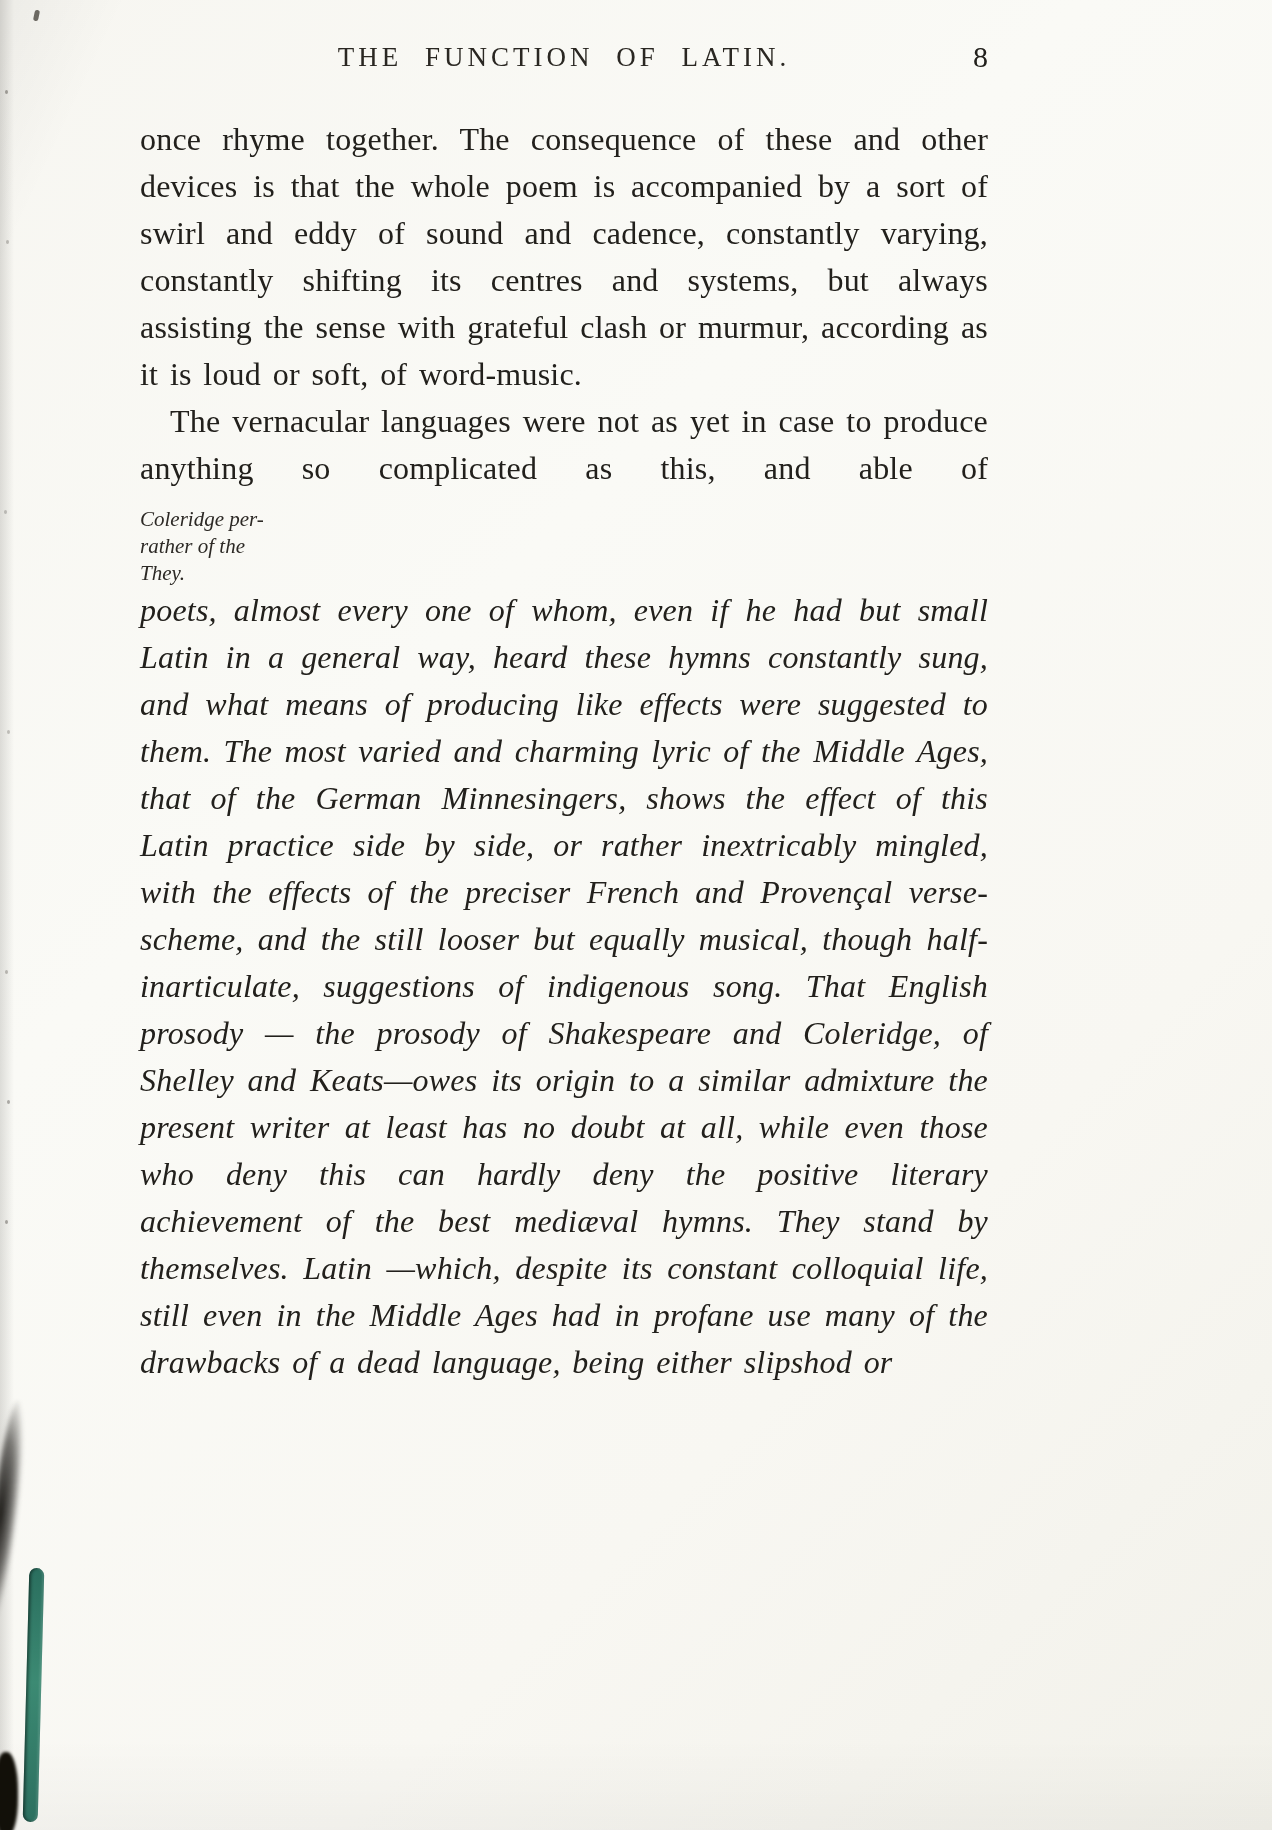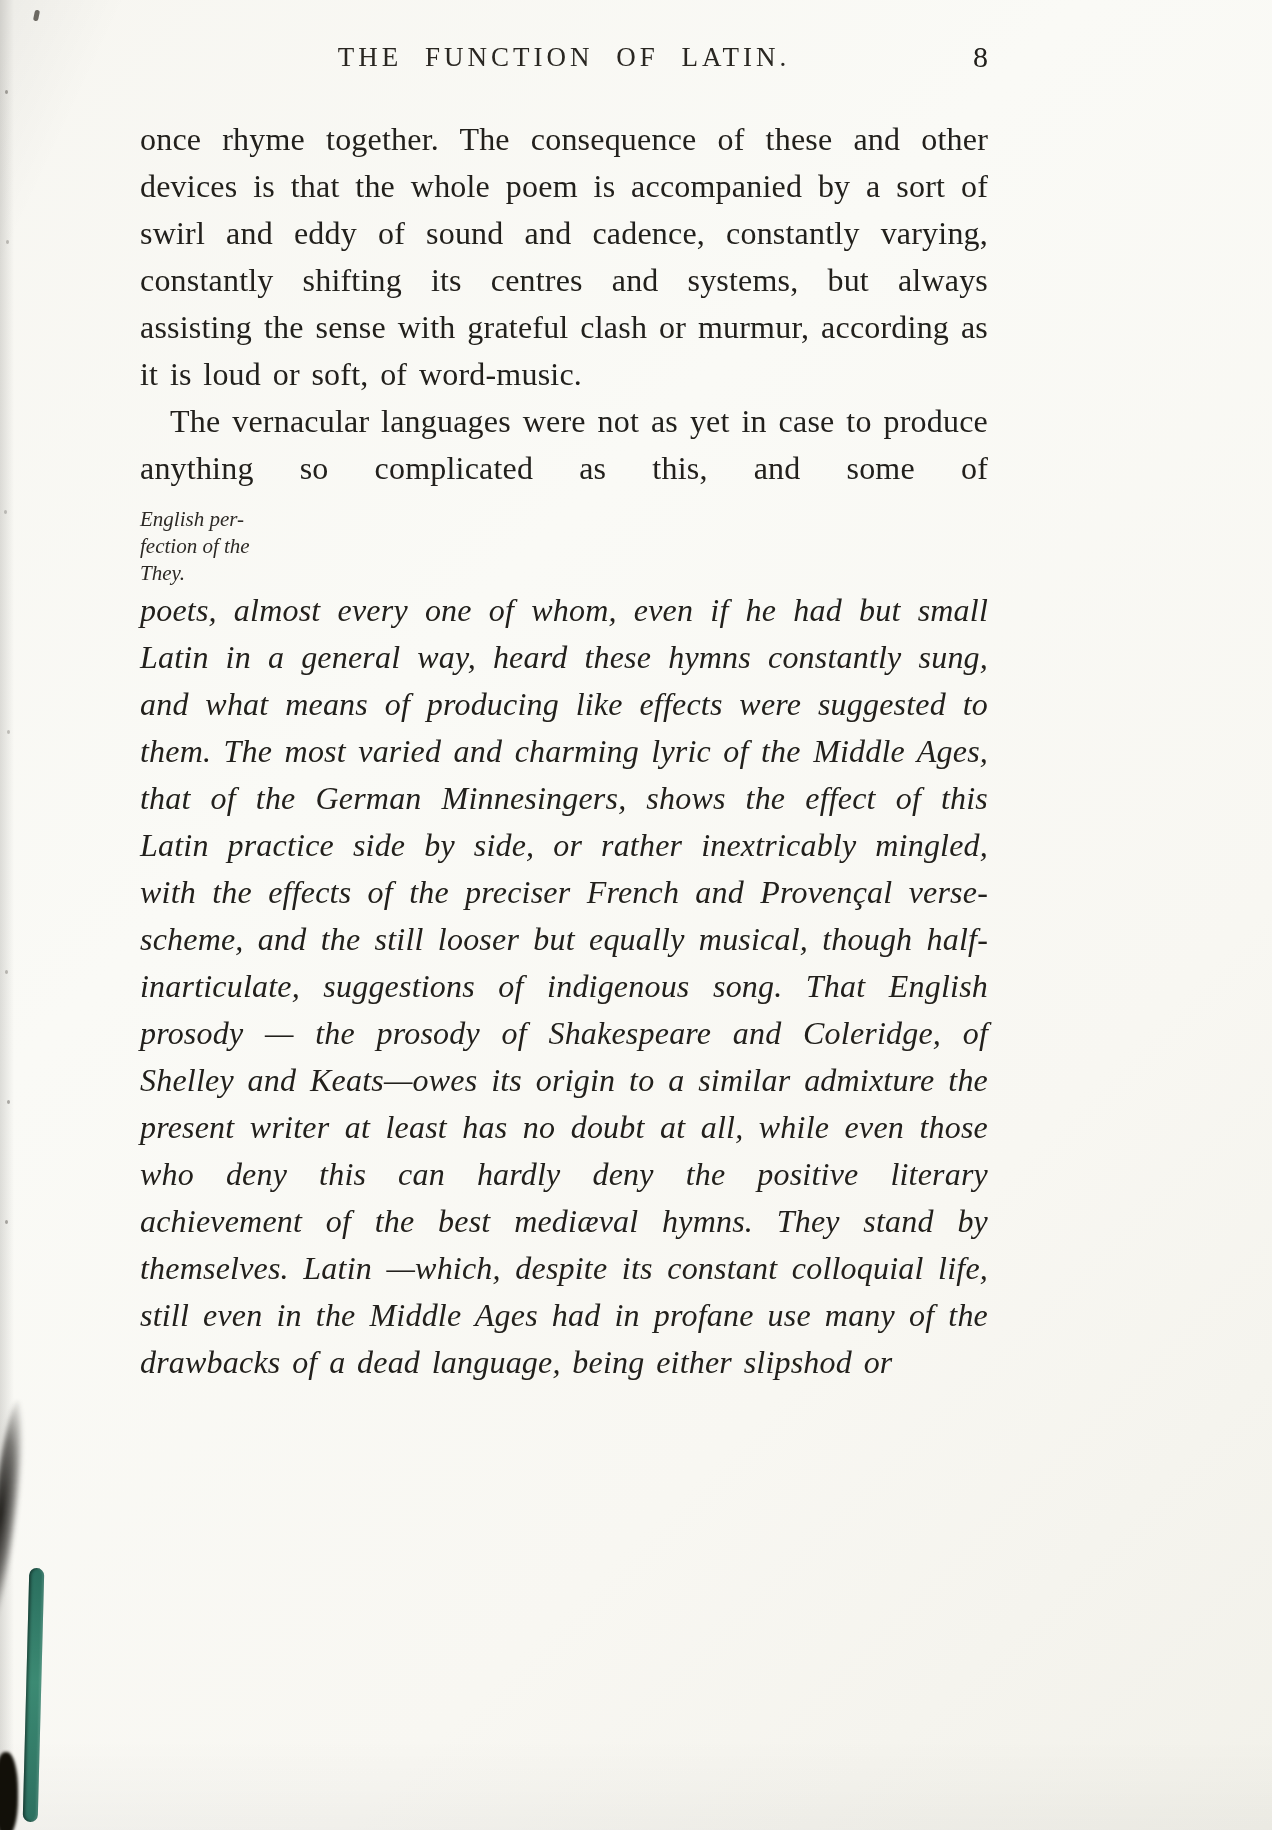--- a/index.html
+++ b/index.html
@@ -151,26 +151,26 @@
     <div class="page-header">
       <span class="running-title">THE FUNCTION OF LATIN.</span>
       <span class="page-number">8</span>
     </div>
 
     <div class="body-text">
 
       <p class="para-continuation">once rhyme together. The consequence of these and other devices is that the whole poem is accompanied by a sort of swirl and eddy of sound and cadence, constantly varying, constantly shifting its centres and systems, but always assisting the sense with grateful clash or murmur, according as it is loud or soft, of word-music.</p>
 
       <div>
-        <div class="p2-part1">The vernacular languages were not as yet in case to produce anything so complicated as this, and some of</div>
+        <div class="p2-part1">The vernacular languages were not as yet in case to produce anything so complicated as this, and able of</div>
 
         <div class="note-row">
           <div class="margin-note">
-            <span>English per-</span><br>
-            <span>fection of the</span><br>
+            <span>Coleridge per-</span><br>
+            <span>rather of the</span><br>
             <span>They.</span>
           </div>
         </div>
 
         <div class="p2-part3">poets, almost every one of whom, even if he had but small Latin in a general way, heard these hymns constantly sung, and what means of producing like effects were suggested to them. The most varied and charming lyric of the Middle Ages, that of the German Minnesingers, shows the effect of this Latin practice side by side, or rather inextricably mingled, with the effects of the preciser French and Provençal verse-scheme, and the still looser but equally musical, though half-inarticulate, suggestions of indigenous song. That English prosody — the prosody of Shakespeare and Coleridge, of Shelley and Keats—owes its origin to a similar admixture the present writer at least has no doubt at all, while even those who deny this can hardly deny the positive literary achievement of the best mediæval hymns. They stand by themselves. Latin —which, despite its constant colloquial life, still even in the Middle Ages had in profane use many of the drawbacks of a dead language, being either slipshod or</div>
       </div>
 
     </div>
   </div>
 </div>

